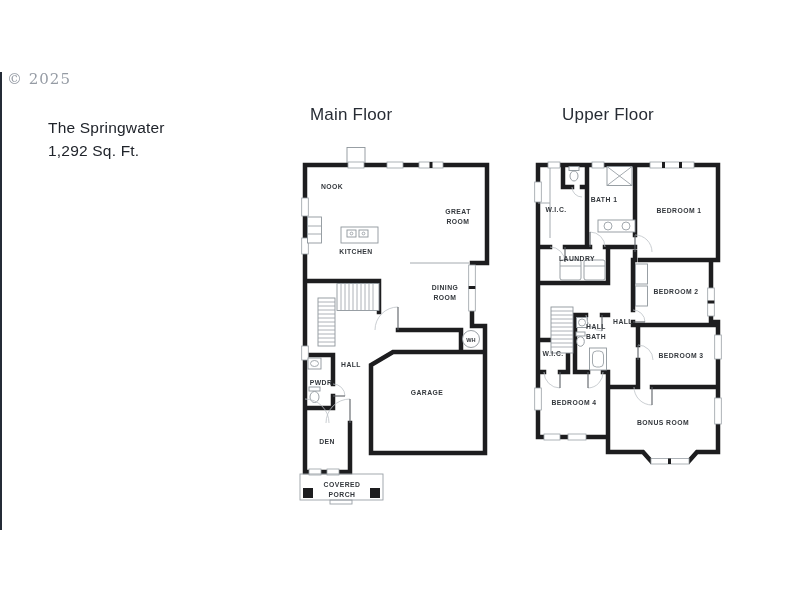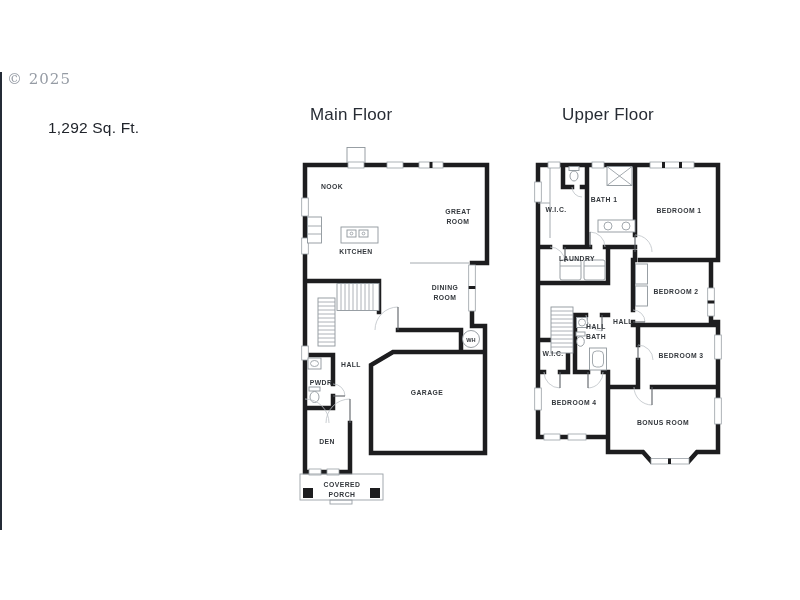--- a/index.html
+++ b/index.html
@@ -32,20 +32,21 @@
 </style>
 </head>
 <body>
 
 <div class="stage">
 
   <div class="edge"></div>
   <div class="watermark">© 2025</div>
 
   <div class="info">
+    <div>The Springwater</div>
     <div>1,292 Sq. Ft.</div>
   </div>
 
   <div class="floor-title t-main">Main Floor</div>
   <div class="floor-title t-upper">Upper Floor</div>
 
   <svg class="plan p-main" width="200" height="370" viewBox="0 0 200 370">
 
     <rect class="fix" x="52" y="7.5" width="18" height="17"></rect>
 

